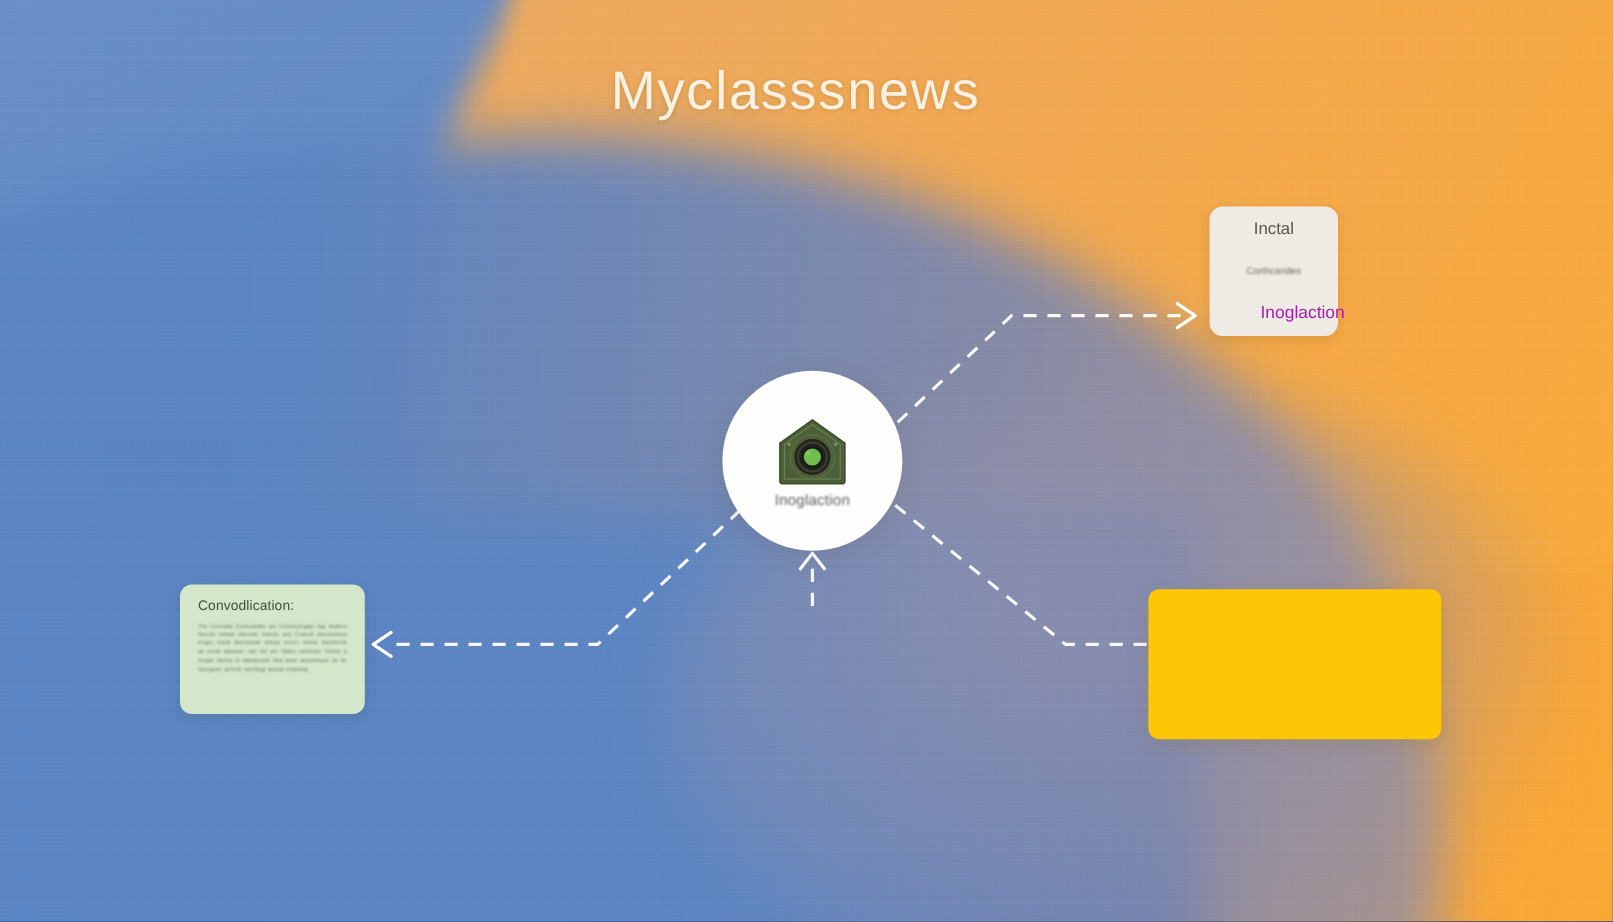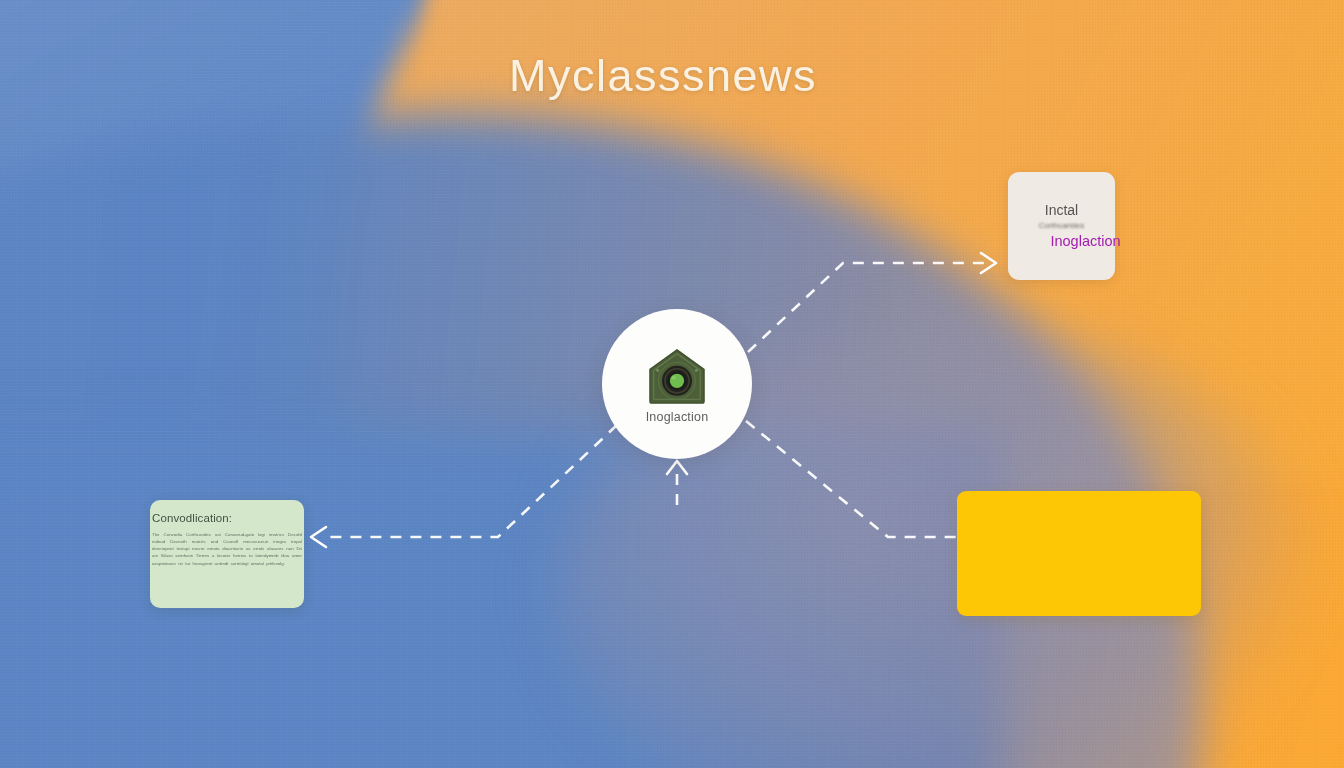--- a/index.html
+++ b/index.html
@@ -155,20 +155,21 @@
     width: 107px;
     height: 108px;
     border-radius: 11px;
     background: #efeae3;
     box-shadow: 0 3px 11px rgba(110,80,40,0.17);
     display: flex;
     flex-direction: column;
     align-items: center;
     justify-content: center;
     padding: 10px 5px;
+    gap: 20px;
   }
   .info-l1 {
     font-size: 14px;
     color: #55544f;
     line-height: 1.12;
     filter: blur(0.45px);
   }
   .info-l2 {
     font-size: 8px;
     color: #6e6c66;
@@ -186,22 +187,21 @@
   }
 
   .card-convo {
     left: 150px;
     top: 487px;
     width: 154px;
     height: 108px;
     border-radius: 10px;
     background: #d4e7cb;
     box-shadow: 0 3px 11px rgba(60,80,60,0.18);
-    padding: 12px 2px 10px;
-    margin-top: 13px;
+    padding: 12px 15px 10px;
   }
   .convo-title {
     font-size: 11.5px;
     color: #3f5340;
     letter-spacing: 0.1px;
     filter: blur(0.35px);
     margin-bottom: 7px;
   }
   .convo-body {
     font-size: 4.4px;

